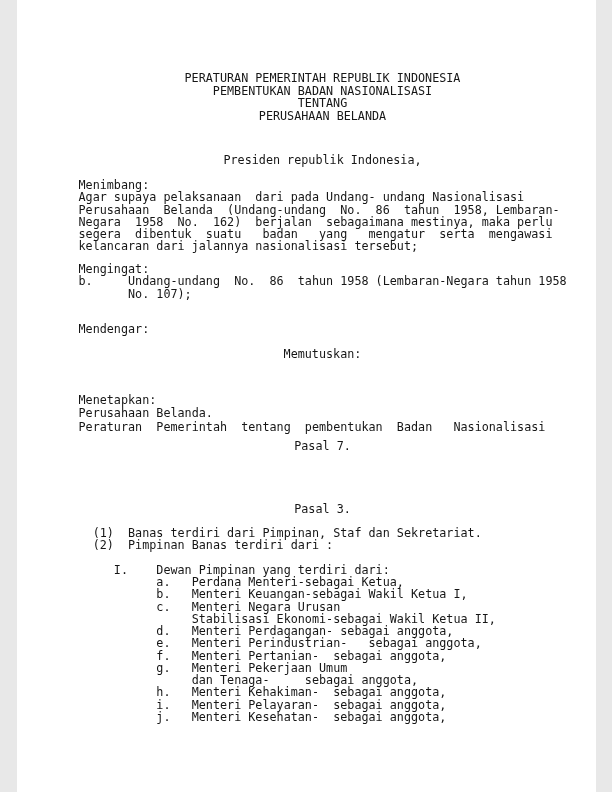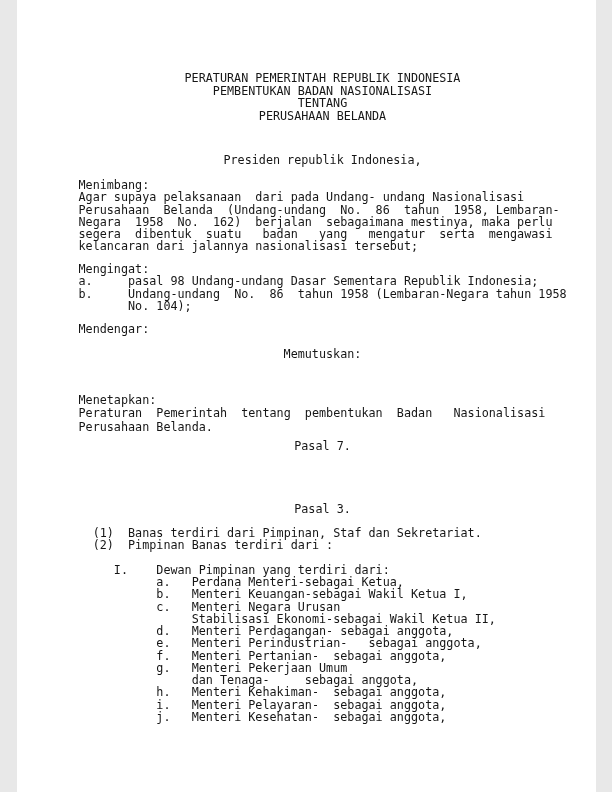--- a/index.html
+++ b/index.html
@@ -30,27 +30,27 @@
 <body>
 
 <div class="page" style="background: rgb(255, 255, 255); color: rgb(22, 22, 22);">
 
   <div class="block center" style="top:72px;line-height:12.5px"><div class="ln">PERATURAN PEMERINTAH REPUBLIK INDONESIA</div><div class="ln">PEMBENTUKAN BADAN NASIONALISASI</div><div class="ln">TENTANG</div><div class="ln">PERUSAHAAN BELANDA</div></div>
 
   <div class="block center" style="top:154px"><div class="ln">Presiden republik Indonesia,</div></div>
 
   <div class="block" style="top:179px"><div class="ln">Menimbang:</div><div class="ln">Agar supaya pelaksanaan  dari pada Undang- undang Nasionalisasi</div><div class="ln">Perusahaan  Belanda  (Undang-undang  No.  86  tahun  1958, Lembaran-</div><div class="ln">Negara  1958  No.  162)  berjalan  sebagaimana mestinya, maka perlu</div><div class="ln">segera  dibentuk  suatu   badan   yang   mengatur  serta  mengawasi</div><div class="ln">kelancaran dari jalannya nasionalisasi tersebut;</div></div>
 
-  <div class="block" style="top:263px"><div class="ln">Mengingat:</div><div class="ln">a.     pasal 98 Undang-undang Dasar Sementara Republik Indonesia;</div><div class="ln">b.     Undang-undang  No.  86  tahun 1958 (Lembaran-Negara tahun 1958</div><div class="ln">       No. 104);</div></div>
+  <div class="block" style="top:263px"><div class="ln">Mengingat:</div><div class="ln">b.     Undang-undang  No.  86  tahun 1958 (Lembaran-Negara tahun 1958</div><div class="ln">       No. 107);</div></div>
 
   <div class="block" style="top:323px"><div class="ln">Mendengar:</div></div>
 
   <div class="block center" style="top:348px"><div class="ln">Memutuskan:</div></div>
 
-  <div class="block" style="top:394px;line-height:13.3px"><div class="ln">Menetapkan:</div><div class="ln">Peraturan  Pemerintah  tentang  pembentukan  Badan   Nasionalisasi</div><div class="ln">Perusahaan Belanda.</div></div>
+  <div class="block" style="top:394px;line-height:13.3px"><div class="ln">Menetapkan:</div><div class="ln">Perusahaan Belanda.</div><div class="ln">Peraturan  Pemerintah  tentang  pembentukan  Badan   Nasionalisasi</div></div>
 
   <div class="block center" style="top:439.5px"><div class="ln">Pasal 7.</div></div>
 
 
   <div class="block center" style="top:502.5px"><div class="ln">Pasal 3.</div></div>
 
   <div class="block" style="top:527px;line-height:12.25px"><div class="ln">  (1)  Banas terdiri dari Pimpinan, Staf dan Sekretariat.</div><div class="ln">  (2)  Pimpinan Banas terdiri dari :</div><div class="ln">&nbsp;</div><div class="ln">     I.    Dewan Pimpinan yang terdiri dari:</div><div class="ln">           a.   Perdana Menteri-sebagai Ketua,</div><div class="ln">           b.   Menteri Keuangan-sebagai Wakil Ketua I,</div><div class="ln">           c.   Menteri Negara Urusan</div><div class="ln">                Stabilisasi Ekonomi-sebagai Wakil Ketua II,</div><div class="ln">           d.   Menteri Perdagangan- sebagai anggota,</div><div class="ln">           e.   Menteri Perindustrian-   sebagai anggota,</div><div class="ln">           f.   Menteri Pertanian-  sebagai anggota,</div><div class="ln">           g.   Menteri Pekerjaan Umum</div><div class="ln">                dan Tenaga-     sebagai anggota,</div><div class="ln">           h.   Menteri Kehakiman-  sebagai anggota,</div><div class="ln">           i.   Menteri Pelayaran-  sebagai anggota,</div><div class="ln">           j.   Menteri Kesehatan-  sebagai anggota,</div></div>
 
 </div>
 

